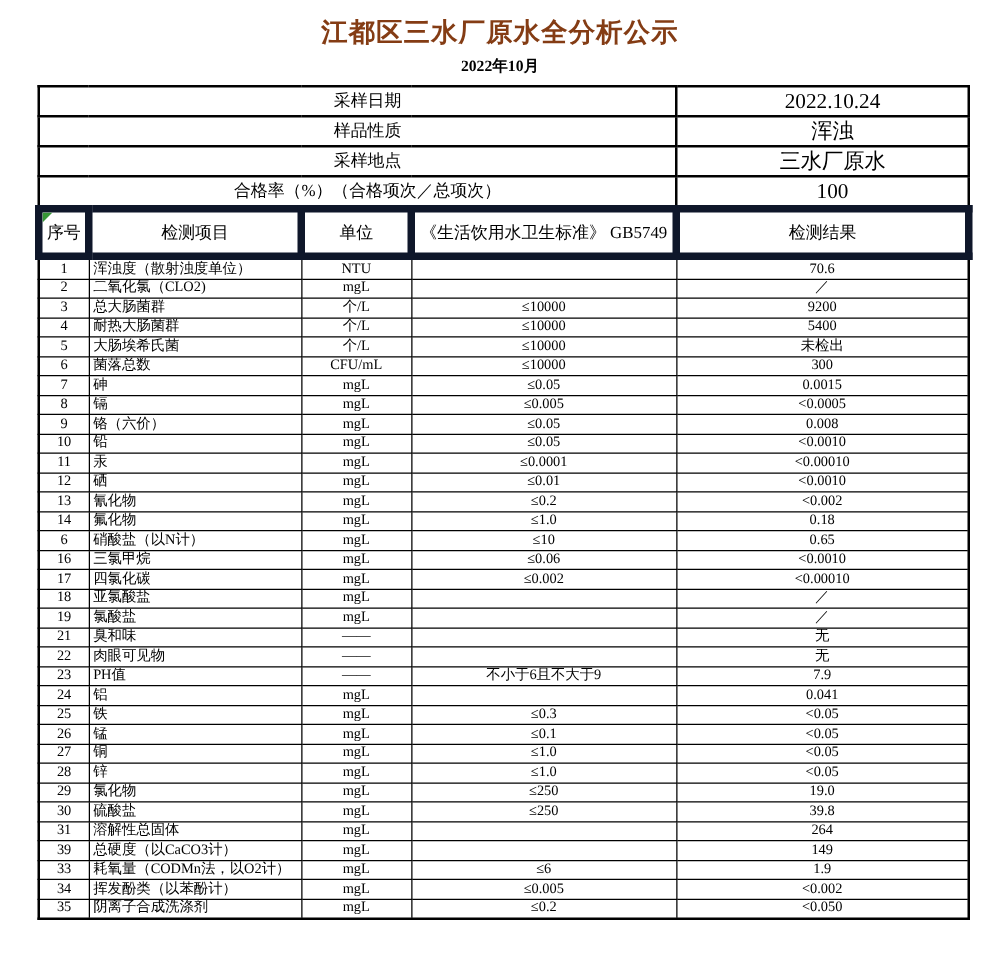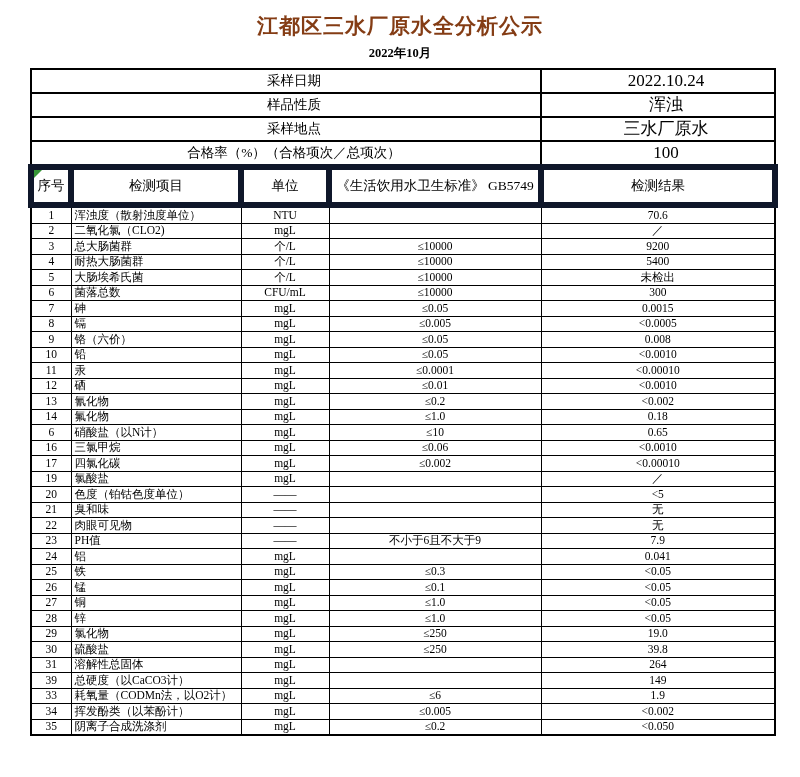--- a/index.html
+++ b/index.html
@@ -220,32 +220,32 @@
     <td class="c-result">&lt;0.0010</td>
   </tr>
         <tr class="data-row">
     <td class="c-no">17</td>
     <td class="c-item">四氯化碳</td>
     <td class="c-unit">mgL</td>
     <td class="c-std">≤0.002</td>
     <td class="c-result">&lt;0.00010</td>
   </tr>
         <tr class="data-row">
+    <td class="c-no">18</td>
+    <td class="c-item">亚氯酸盐</td>
+    <td class="c-unit">mgL</td>
+    <td class="c-std"></td>
+    <td class="c-result">／</td>
+  </tr>
+        <tr class="data-row">
     <td class="c-no">19</td>
     <td class="c-item">氯酸盐</td>
     <td class="c-unit">mgL</td>
     <td class="c-std"></td>
     <td class="c-result">／</td>
-  </tr>
-        <tr class="data-row">
-    <td class="c-no">20</td>
-    <td class="c-item">色度（铂钴色度单位）</td>
-    <td class="c-unit">——</td>
-    <td class="c-std"></td>
-    <td class="c-result">&lt;5</td>
   </tr>
         <tr class="data-row">
     <td class="c-no">21</td>
     <td class="c-item">臭和味</td>
     <td class="c-unit">——</td>
     <td class="c-std"></td>
     <td class="c-result">无</td>
   </tr>
         <tr class="data-row">
     <td class="c-no">22</td>

